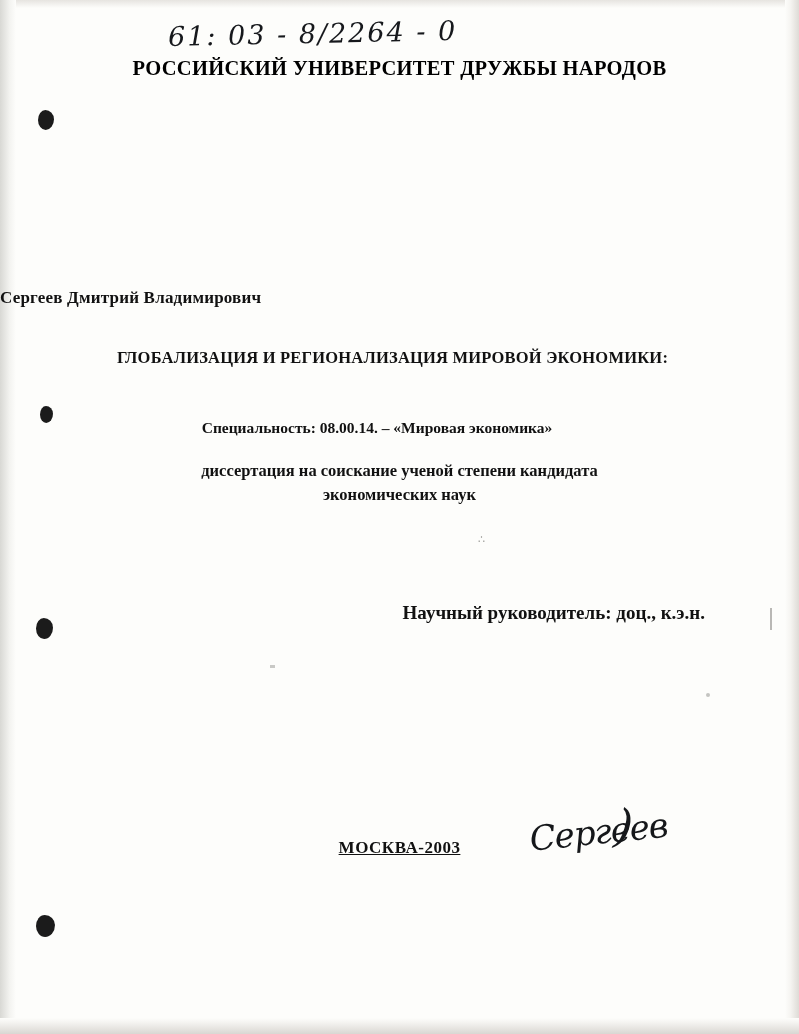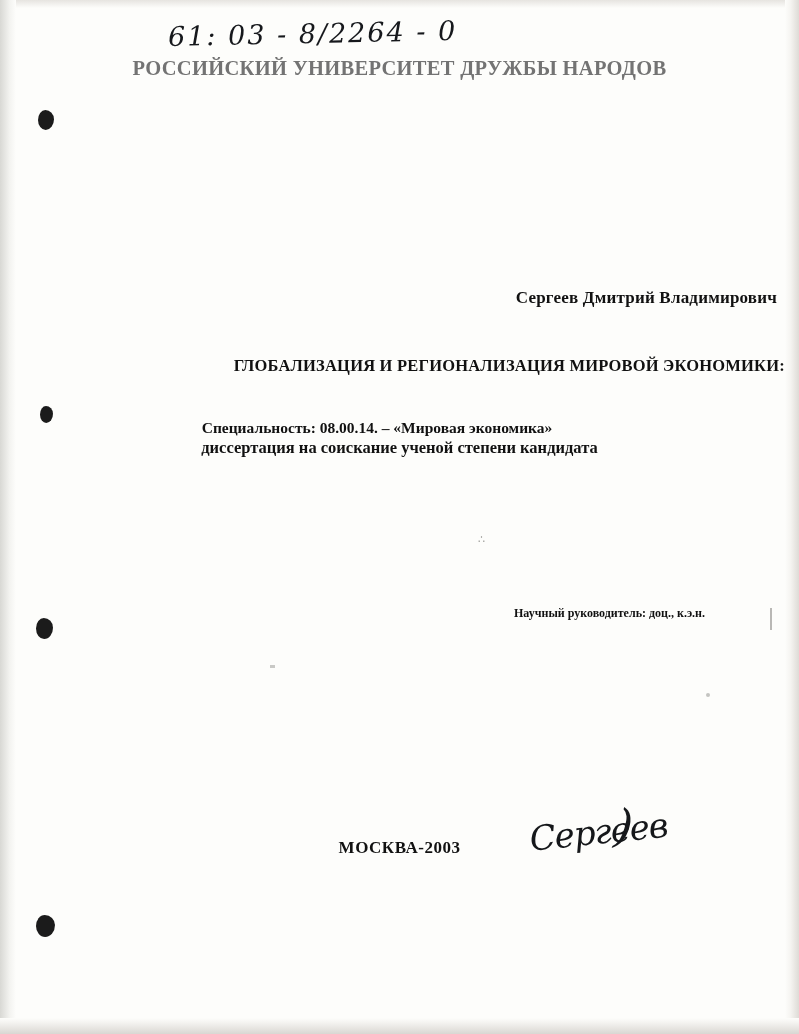--- a/index.html
+++ b/index.html
@@ -88,62 +88,62 @@
   
   .university {
     position: absolute;
     left: 0;
     top: 57px;
     width: 799px;
     text-align: center;
     font-weight: bold;
     font-size: 20.5px;
     letter-spacing: 0.3px;
-    color: #737373;
+    color: #000000;
   }
 
   
   .author {
     position: absolute;
     left: 0;
     top: 288px;
     width: 777px;
-    text-align: right;
+    text-align: left;
     font-weight: bold;
     font-size: 17px;
     letter-spacing: 0.2px;
   }
 
   
   .title {
     position: absolute;
     left: 0;
-    top: 355px;
+    top: 347px;
     width: 785px;
-    text-align: right;
+    text-align: center;
     font-weight: bold;
     font-size: 16.5px;
     line-height: 22px;
     letter-spacing: 0.2px;
   }
 
   .specialty {
     position: absolute;
     left: 0;
     top: 419px;
     width: 754px;
     text-align: center;
     font-weight: bold;
     font-size: 15.5px;
   }
 
   .degree {
     position: absolute;
     left: 0;
-    top: 436px;
+    top: 459px;
     width: 799px;
     text-align: center;
     font-weight: bold;
     font-size: 16.5px;
     line-height: 24px;
   }
 
   
   .smudge {
     position: absolute;
@@ -157,39 +157,40 @@
     line-height: 7px;
   }
 
   
   .supervisor {
     position: absolute;
     right: 94px;
     top: 600px;
     text-align: right;
     font-weight: bold;
-    font-size: 12px;
+    font-size: 19px;
     line-height: 26px;
   }
 
   
   .speck-a { position: absolute; left: 270px; top: 665px; width: 5px; height: 3px; background: #c9c9c6; }
   .speck-b { position: absolute; left: 706px; top: 693px; width: 4px; height: 4px; background: #c4c4c1; border-radius: 50%; }
   .tick-right { position: absolute; left: 770px; top: 608px; width: 2px; height: 22px; background: #b9b8b5; }
 
   
   .city-year {
     position: absolute;
     left: 0;
     top: 838px;
     width: 799px;
     text-align: center;
     font-weight: bold;
     font-size: 17px;
     letter-spacing: 0.5px;
+    text-decoration: underline;
   }
 
   
   .signature {
     position: absolute;
     left: 532px;
     top: 812px;
     width: 130px;
     height: 90px;
     font-family: "DejaVu Serif", serif;
@@ -230,20 +231,21 @@
   <div class="author">Сергеев Дмитрий Владимирович</div>
 
   <div class="title">
     <div>ГЛОБАЛИЗАЦИЯ И РЕГИОНАЛИЗАЦИЯ МИРОВОЙ ЭКОНОМИКИ:</div>
   </div>
 
   <div class="specialty">Специальность: 08.00.14. – «Мировая экономика»</div>
 
   <div class="degree">
     <div>диссертация на соискание ученой степени кандидата</div>
+    <div>экономических наук</div>
   </div>
 
   <div class="smudge">∴</div>
 
   <div class="supervisor">
     <div>Научный руководитель: доц., к.э.н.</div>
   </div>
 
   <div class="speck-a"></div>
   <div class="speck-b"></div>

